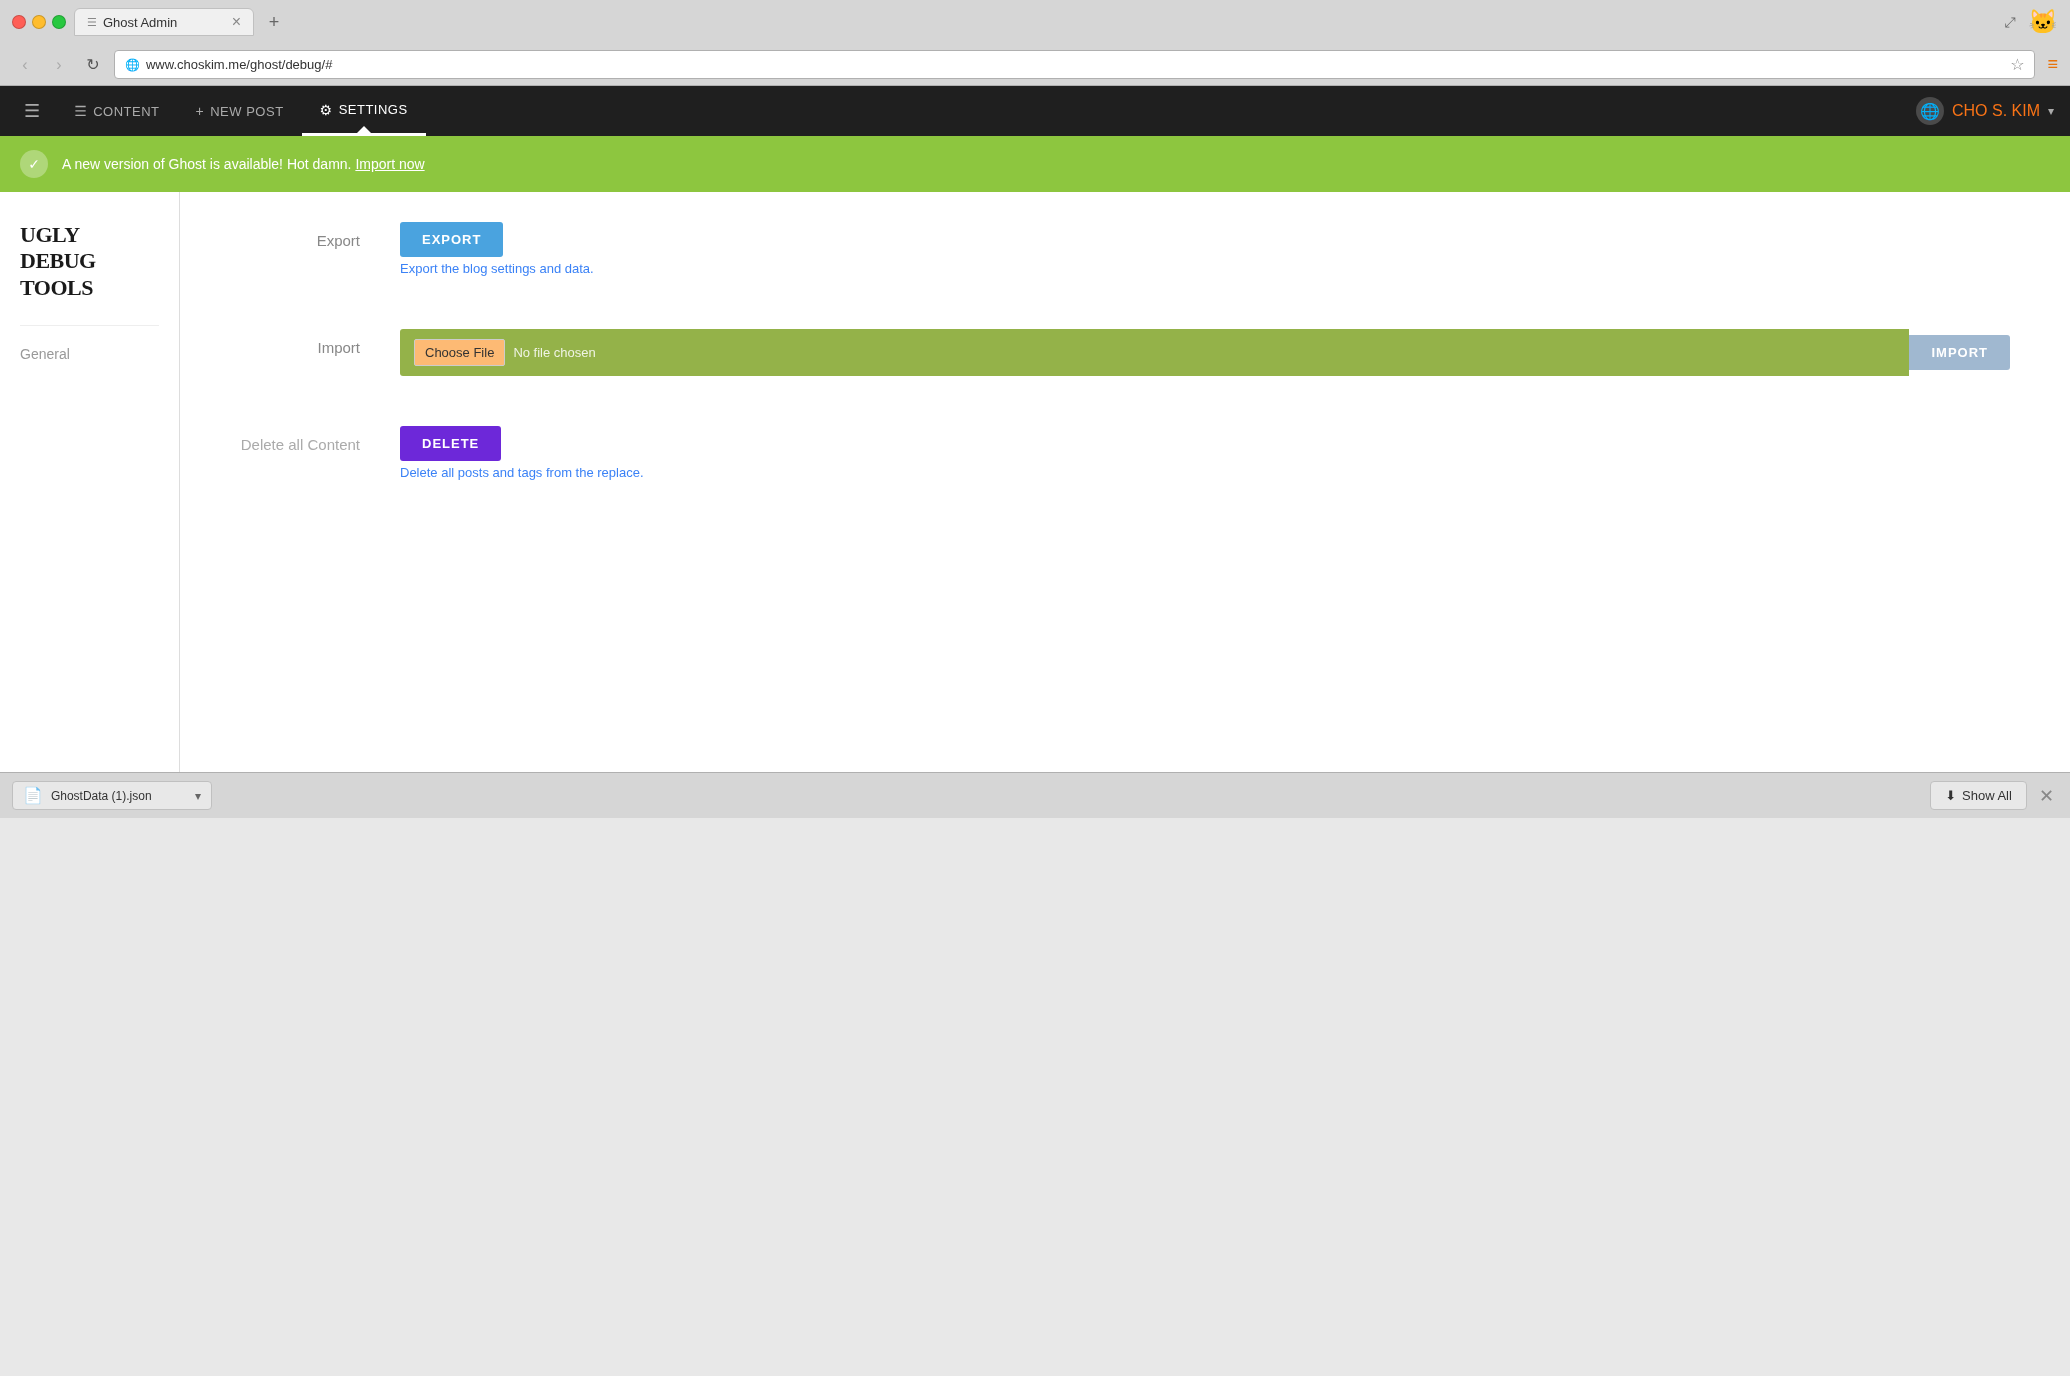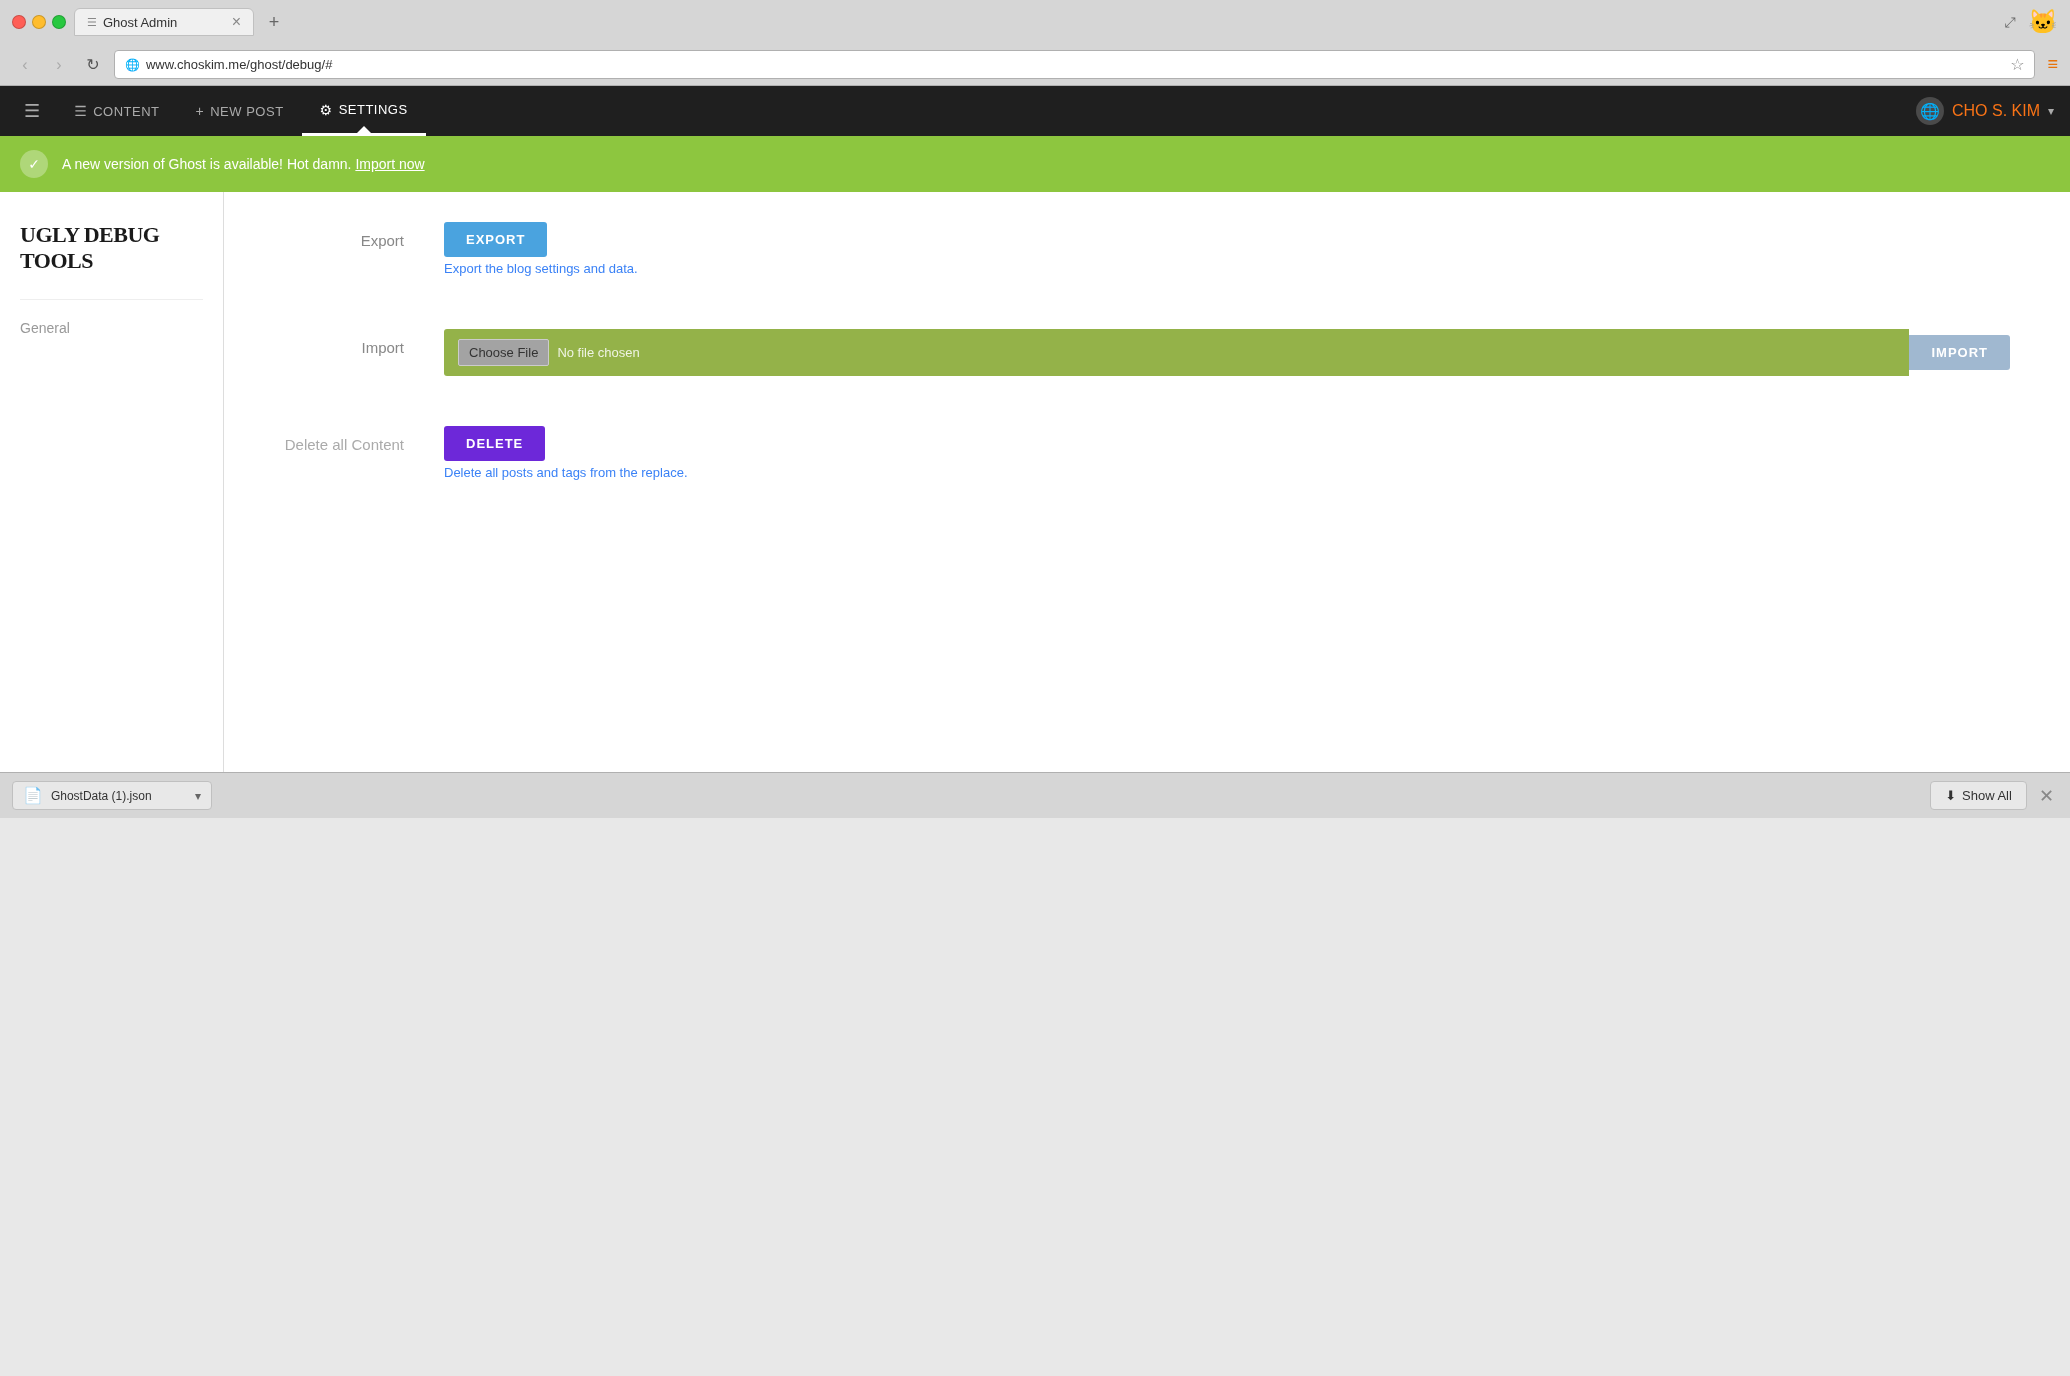--- a/index.html
+++ b/index.html
@@ -45,39 +45,39 @@
     
     .notification-banner { background: #8DC63F; display: flex; align-items: center; padding: 14px 20px; gap: 14px; }
     .notif-icon { width: 28px; height: 28px; background: rgba(255,255,255,0.3); border-radius: 50%; display: flex; align-items: center; justify-content: center; color: white; font-size: 14px; flex-shrink: 0; }
     .notif-text { color: white; font-size: 14px; }
     .notif-link { color: white; text-decoration: underline; cursor: pointer; }
 
     
     .main-content { display: flex; background: #f3f3f3; min-height: 580px; }
 
     
-    .sidebar { width: 224px; background: white; border-right: 1px solid #ddd; padding: 30px 20px 20px; flex-shrink: 0; }
+    .sidebar { width: 180px; background: white; border-right: 1px solid #ddd; padding: 30px 20px 20px; flex-shrink: 0; }
     .sidebar-title { font-size: 22px; font-weight: 700; color: #1a1a1a; line-height: 1.2; text-transform: uppercase; letter-spacing: -0.5px; margin-bottom: 24px; font-family: Georgia, serif; }
     .sidebar-divider { border: none; border-top: 1px solid #eee; margin-bottom: 16px; }
     .sidebar-link { display: block; color: #999; font-size: 14px; text-decoration: none; padding: 4px 0; cursor: pointer; }
 
     
     .content-area { flex: 1; background: white; padding: 30px 60px; }
     .debug-section { margin-bottom: 50px; display: flex; align-items: flex-start; gap: 40px; }
     .section-label { min-width: 120px; text-align: right; color: #888; font-size: 15px; padding-top: 10px; }
     .section-body { flex: 1; }
 
     
     .export-btn { background: #4aa3df; color: white; border: none; padding: 10px 22px; font-size: 13px; font-weight: 700; letter-spacing: 1px; text-transform: uppercase; cursor: pointer; border-radius: 3px; }
     .section-description { color: #3b82f6; font-size: 13px; margin-top: 2px; line-height: 1.5; }
 
     
     .import-file-row { display: flex; align-items: center; gap: 0; }
     .file-input-wrapper { display: flex; align-items: center; background: #94b249; padding: 10px 14px; border-radius: 3px 0 0 3px; gap: 8px; flex: 1; }
-    .choose-file-btn { background: #a3a3a3; border: 1px solid #ccc; padding: 5px 10px; font-size: 13px; color: #333; cursor: pointer; border-radius: 2px; white-space: nowrap; }
+    .choose-file-btn { background: #fdba74; border: 1px solid #ccc; padding: 5px 10px; font-size: 13px; color: #333; cursor: pointer; border-radius: 2px; white-space: nowrap; }
     .file-chosen-text { color: rgba(255,255,255,0.85); font-size: 13px; }
     .import-btn { background: #a0b8d0; color: white; border: none; padding: 10px 22px; font-size: 13px; font-weight: 700; letter-spacing: 1px; text-transform: uppercase; cursor: pointer; border-radius: 0 3px 3px 0; }
 
     
     .delete-btn { background: #6d28d9; color: white; border: none; padding: 10px 22px; font-size: 13px; font-weight: 700; letter-spacing: 1px; text-transform: uppercase; cursor: pointer; border-radius: 3px; }
     .delete-label { color: #aaa; font-size: 15px; }
 
     
     .download-bar { background: #d6d6d6; border-top: 1px solid #b0b0b0; display: flex; align-items: center; padding: 0 12px; height: 46px; }
     .download-item { display: flex; align-items: center; gap: 8px; background: #e8e8e8; border: 1px solid #c0c0c0; border-radius: 4px; padding: 4px 10px; min-width: 200px; }

